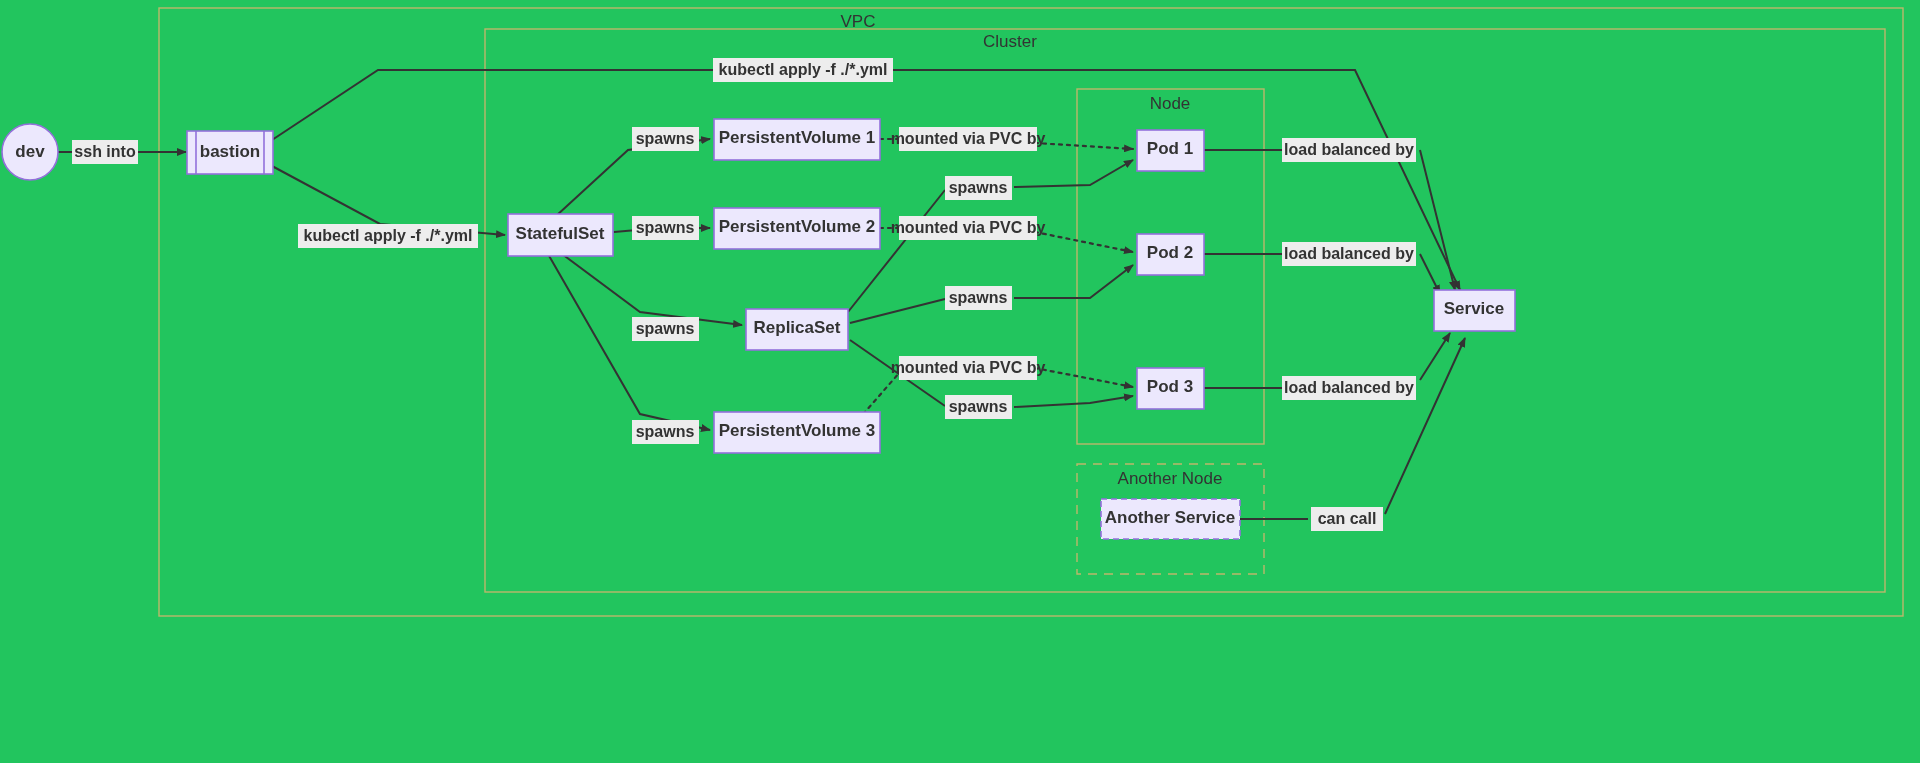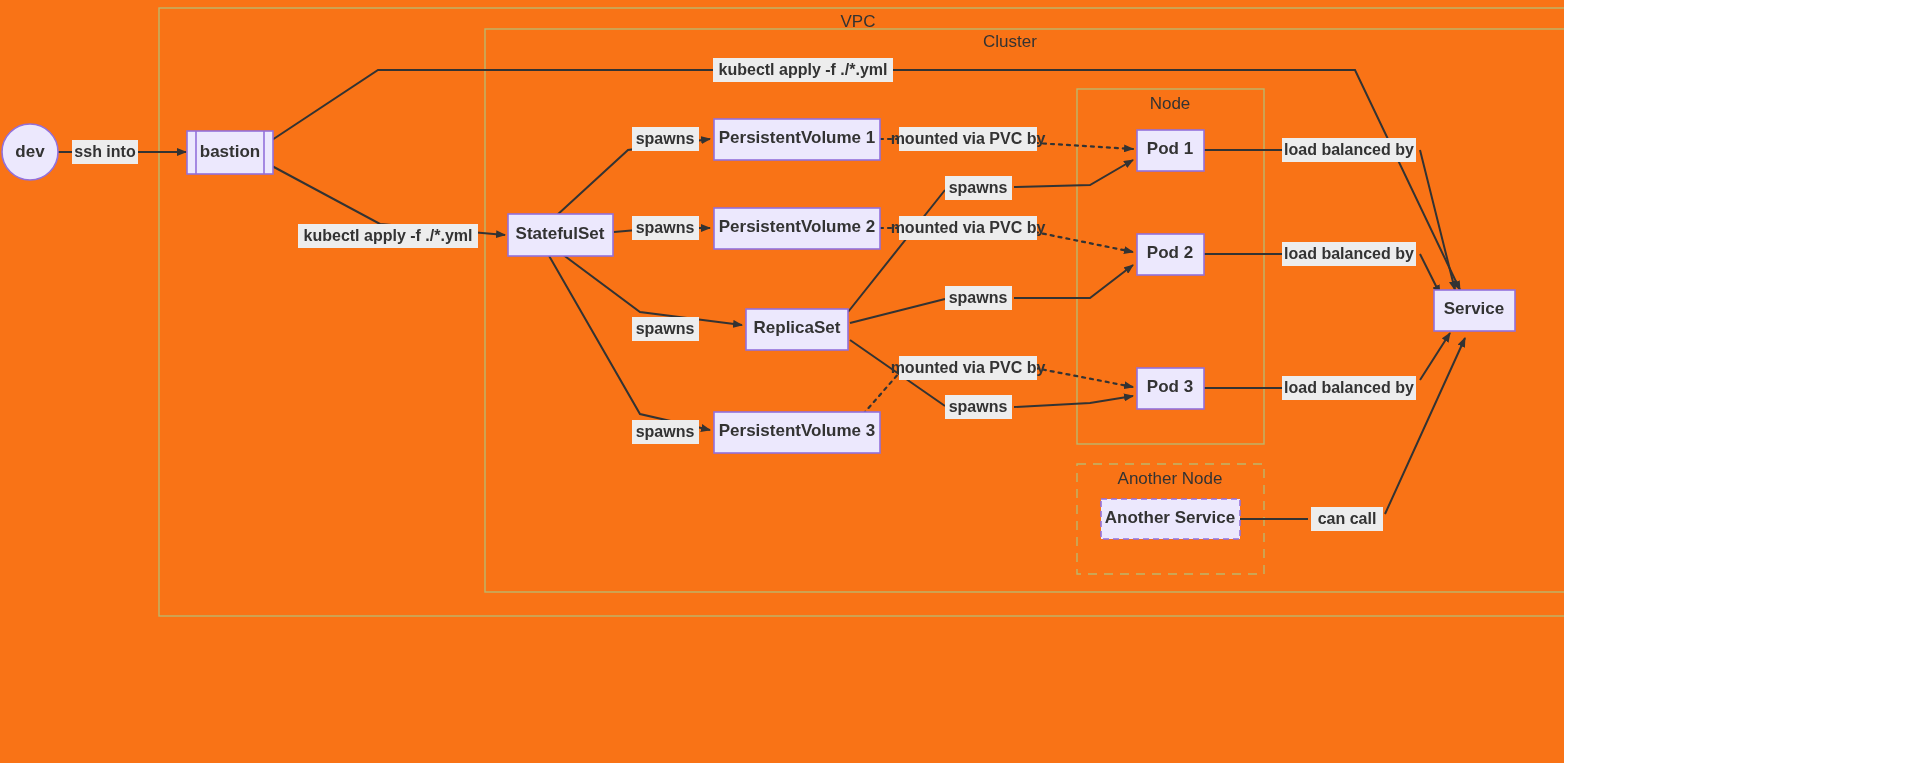--- a/index.html
+++ b/index.html
@@ -2,23 +2,23 @@
 <html><head>
 <meta charset="utf-8">
 <style>
   html, body {
     margin: 0;
     padding: 0;
     background: #ffffff;
   }
   #diagram-root {
     position: relative;
-    width: 1564px;
+    width: 1920px;
     height: 763px;
-    background: #f97316;
+    background: #22c55e;
     font-family: "Liberation Sans", sans-serif;
     overflow: hidden;
     text-align: right;
   }
   svg#diagram-svg {
     display: block;
     width: 1920px;
     height: 763px;
   }
   .node-rect {

